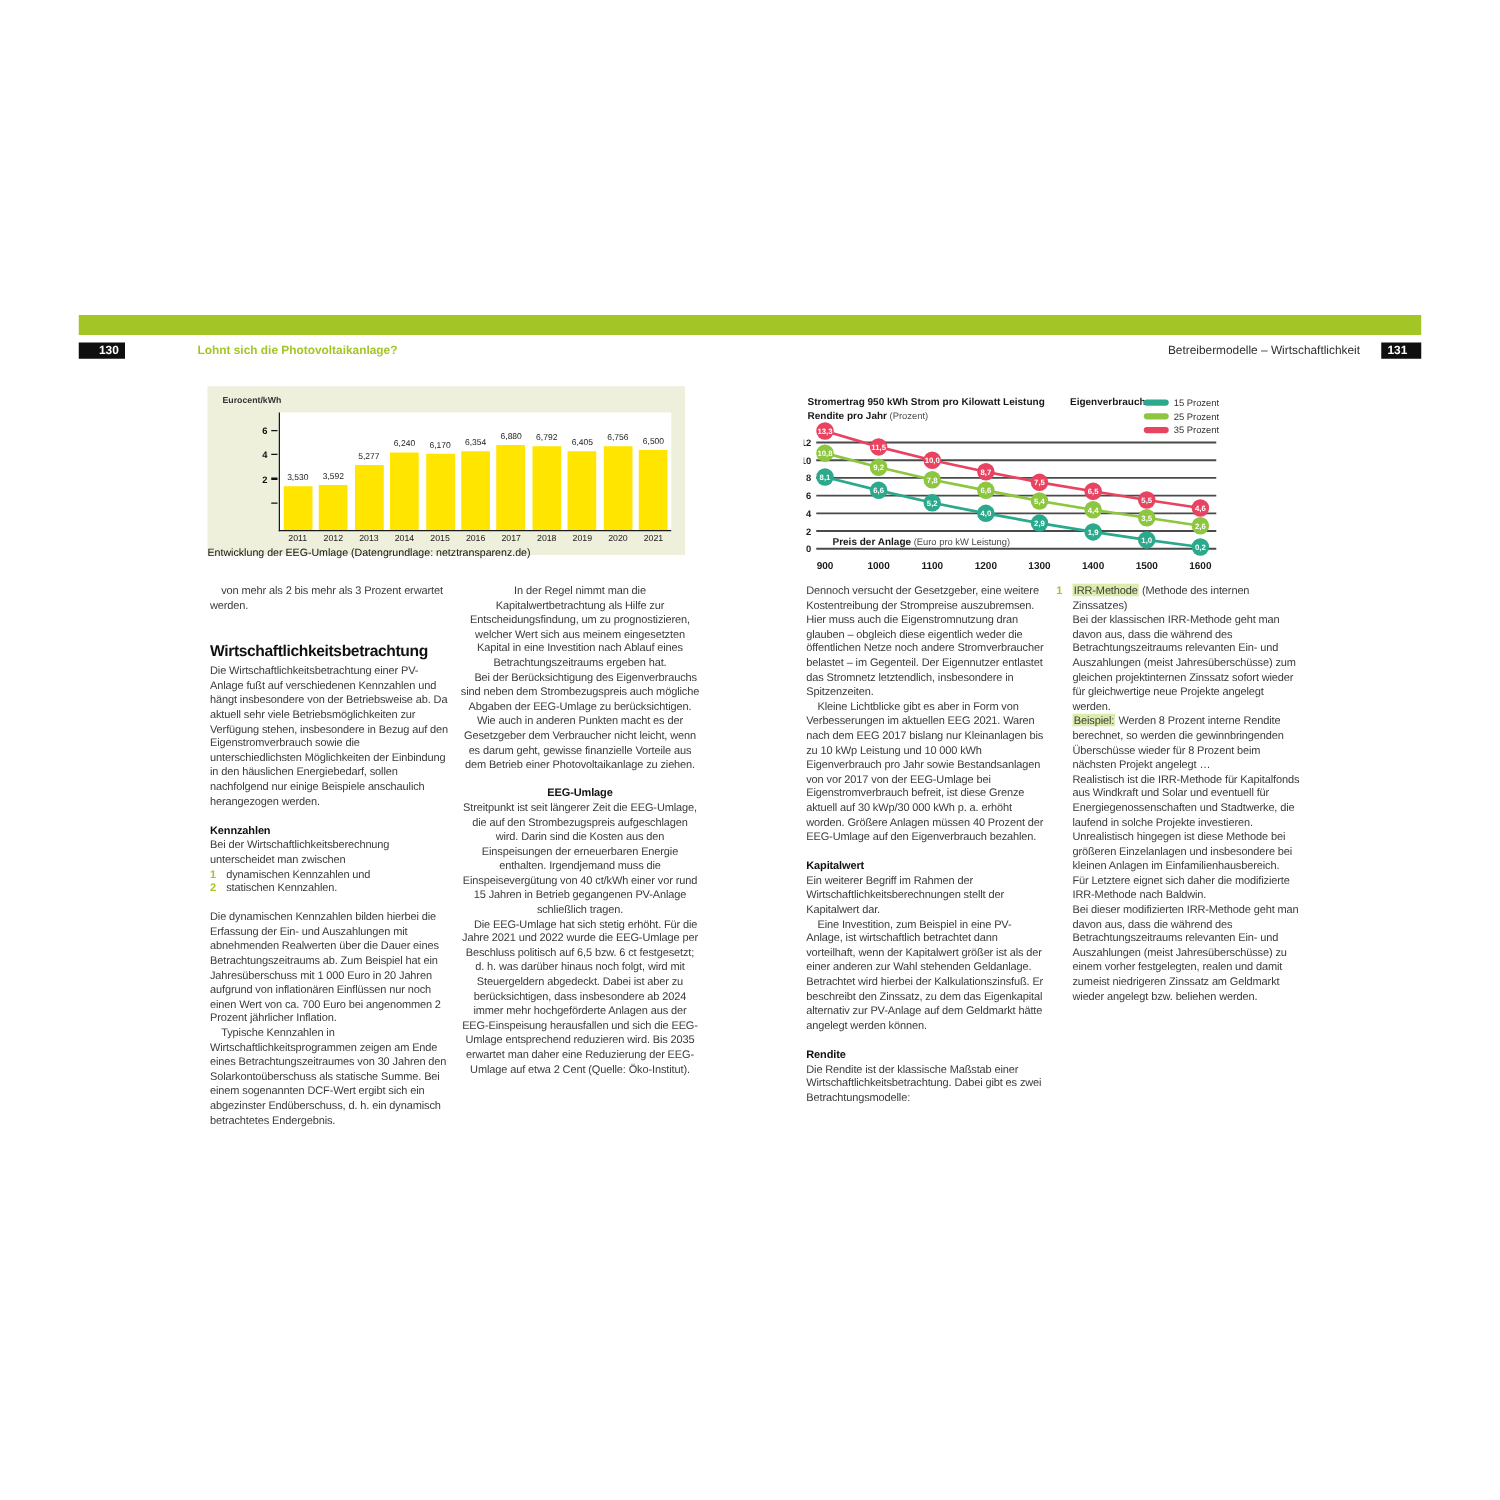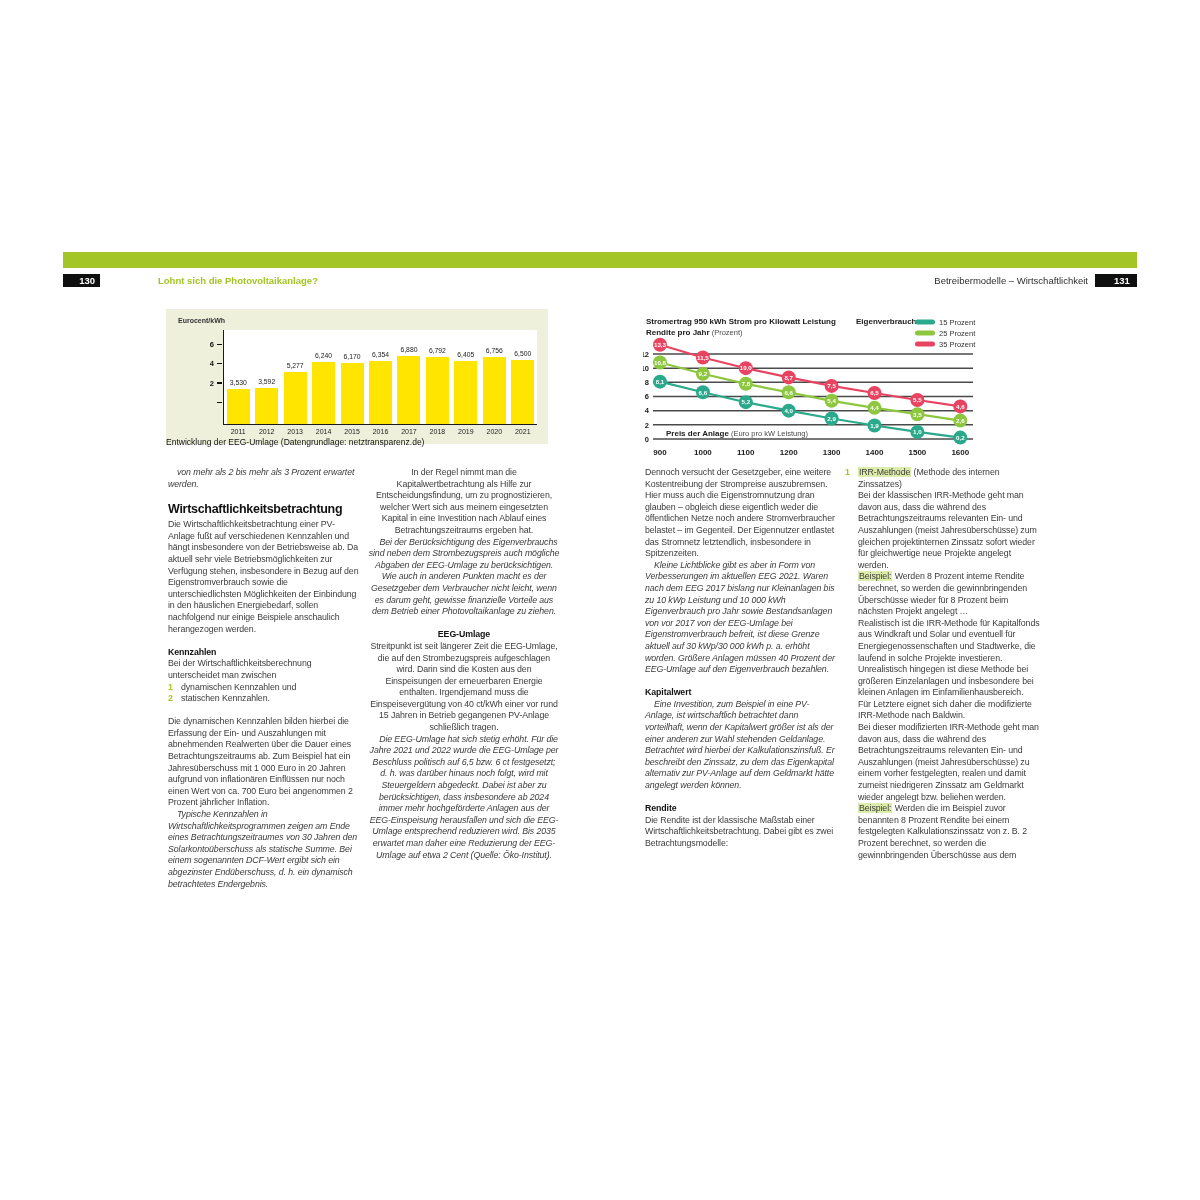--- a/index.html
+++ b/index.html
@@ -4,21 +4,21 @@
 <style>
   html,body{margin:0;padding:0;background:#fff;}
   body{width:1200px;height:1200px;font-family:"Liberation Sans",sans-serif;}
   .sheet{position:relative;width:1200px;height:1200px;background:#fff;overflow:hidden;color:#3b3b3b;}
 
   
   .strip{position:absolute;left:63px;top:252px;width:1074px;height:16px;background:var(--accent);}
   .pagebox{position:absolute;top:274px;height:13px;background:#0f0f0f;color:#fff;
            font-weight:bold;font-size:9.5px;line-height:13.5px;}
   #pagebox-left{left:63px;width:37px;text-align:right;padding-right:5px;box-sizing:border-box;}
-  #pagebox-right{right:63px;width:42px;text-align:left;padding-left:19px;box-sizing:border-box;}
+  #pagebox-right{right:63px;width:32px;text-align:left;padding-left:5px;box-sizing:border-box;}
   .runhead{position:absolute;top:274px;height:13px;line-height:13.5px;font-size:9.5px;margin-left:44px;}
   #runhead-left{left:114px;color:var(--accent);font-weight:bold;}
   #runhead-right{right:112px;color:#2e2e2e;}
 
   
   .panel{position:absolute;left:166px;top:309px;width:382px;height:135px;background:var(--panelbg);}
   .panel-ylabel{position:absolute;left:12px;top:8px;font-size:7px;font-weight:bold;color:#333;}
   .barplot{position:absolute;left:57px;top:21px;width:313px;height:94px;background:#fff;
            border-left:1.5px solid #1a1a1a;border-bottom:1.5px solid #1a1a1a;}
   .ytickmark{position:absolute;left:-7px;width:5px;height:1.3px;background:#111;}
@@ -38,23 +38,23 @@
   .lg{font-size:7.5px;fill:#333;}
   .mk{font-size:6.2px;font-weight:bold;fill:#fff;}
 
   
   .col{position:absolute;top:467px;width:192px;font-size:8.8px;line-height:11.6px;
        color:#3b3b3b;letter-spacing:-0.1px;overflow-wrap:break-word;}
   #col1{left:168px;} #col2{left:368px;text-align:center;} #col3{left:645px;width:193px;} #col4{left:845px;width:195px;}
   .blk{margin:0;}
   .sp{margin-top:11.6px;}
   .h1{font-size:12.5px;font-weight:bold;color:#111;letter-spacing:-0.3px;line-height:14px;
-      margin-top:12px;margin-bottom:3px;}
+      margin-top:24px;margin-bottom:3px;}
   .h2{font-weight:bold;color:#111;}
-  .indent{text-indent:9px;font-style:italic;}
+  .indent{text-indent:9px;}
   .numblk{position:relative;padding-left:13px;}
   .numblk .n{position:absolute;left:0;top:0;color:var(--accent);font-weight:bold;}
   .hang{margin-left:13px;}
   .hl{background:var(--highlight);padding:0 1px;}
 </style>
 </head>
 <body>
 
 <div class="sheet">
   <div class="strip"></div>
@@ -213,26 +213,26 @@
       <div class="blk"><span>In der Regel nimmt man die Kapitalwertbetrachtung als Hilfe zur Entscheidungsfindung, um zu prognostizieren, welcher Wert sich aus meinem eingesetzten Kapital in eine Investition nach Ablauf eines Betrachtungszeitraums ergeben hat.</span></div>
       <div class="blk indent"><span>Bei der Berücksichtigung des Eigenverbrauchs sind neben dem Strombezugspreis auch mögliche Abgaben der EEG-Umlage zu berücksichtigen. Wie auch in anderen Punkten macht es der Gesetzgeber dem Verbraucher nicht leicht, wenn es darum geht, gewisse finanzielle Vorteile aus dem Betrieb einer Photovoltaikanlage zu ziehen.</span></div>
       <div class="blk h2 sp"><span>EEG-Umlage</span></div>
       <div class="blk"><span>Streitpunkt ist seit längerer Zeit die EEG-Umlage, die auf den Strombezugspreis aufgeschlagen wird. Darin sind die Kosten aus den Einspeisungen der erneuerbaren Energie enthalten. Irgendjemand muss die Einspeisevergütung von 40 ct/kWh einer vor rund 15 Jahren in Betrieb gegangenen PV-Anlage schließlich tragen.</span></div>
       <div class="blk indent"><span>Die EEG-Umlage hat sich stetig erhöht. Für die Jahre 2021 und 2022 wurde die EEG-Umlage per Beschluss politisch auf 6,5 bzw. 6 ct festgesetzt; d. h. was darüber hinaus noch folgt, wird mit Steuergeldern abgedeckt. Dabei ist aber zu berücksichtigen, dass insbesondere ab 2024 immer mehr hochgeförderte Anlagen aus der EEG-Einspeisung herausfallen und sich die EEG-Umlage entsprechend reduzieren wird. Bis 2035 erwartet man daher eine Reduzierung der EEG-Umlage auf etwa 2 Cent (Quelle: Öko-Institut).</span></div>
     </div>
   <div class="col" id="col3">
       <div class="blk"><span>Dennoch versucht der Gesetzgeber, eine weitere Kostentreibung der Strompreise auszubremsen. Hier muss auch die Eigenstromnutzung dran glauben – obgleich diese eigentlich weder die öffentlichen Netze noch andere Stromverbraucher belastet – im Gegenteil. Der Eigennutzer entlastet das Stromnetz letztendlich, insbesondere in Spitzenzeiten.</span></div>
       <div class="blk indent"><span>Kleine Lichtblicke gibt es aber in Form von Verbesserungen im aktuellen EEG 2021. Waren nach dem EEG 2017 bislang nur Kleinanlagen bis zu 10 kWp Leistung und 10 000 kWh Eigenverbrauch pro Jahr sowie Bestandsanlagen von vor 2017 von der EEG-Umlage bei Eigenstromverbrauch befreit, ist diese Grenze aktuell auf 30 kWp/30 000 kWh p. a. erhöht worden. Größere Anlagen müssen 40 Prozent der EEG-Umlage auf den Eigenverbrauch bezahlen.</span></div>
       <div class="blk h2 sp"><span>Kapitalwert</span></div>
+      <div class="blk"><span>Ein weiterer Begriff im Rahmen der Wirtschaftlichkeitsberechnungen stellt der Kapitalwert dar.</span></div>
       <div class="blk indent"><span>Eine Investition, zum Beispiel in eine PV-Anlage, ist wirtschaftlich betrachtet dann vorteilhaft, wenn der Kapitalwert größer ist als der einer anderen zur Wahl stehenden Geldanlage. Betrachtet wird hierbei der Kalkulationszinsfuß. Er beschreibt den Zinssatz, zu dem das Eigenkapital alternativ zur PV-Anlage auf dem Geldmarkt hätte angelegt werden können.</span></div>
       <div class="blk h2 sp"><span>Rendite</span></div>
       <div class="blk"><span>Die Rendite ist der klassische Maßstab einer Wirtschaftlichkeitsbetrachtung. Dabei gibt es zwei Betrachtungsmodelle:</span></div>
     </div>
   <div class="col" id="col4">
       <div class="blk numblk"><span class="n">1</span><span><span class="hl">IRR-Methode</span> (Methode des internen Zinssatzes)</span></div>
       <div class="blk hang"><span>Bei der klassischen IRR-Methode geht man davon aus, dass die während des Betrachtungszeitraums relevanten Ein- und Auszahlungen (meist Jahresüberschüsse) zum gleichen projektinternen Zinssatz sofort wieder für gleichwertige neue Projekte angelegt werden.</span></div>
       <div class="blk hang"><span><span class="hl">Beispiel:</span> Werden 8 Prozent interne Rendite berechnet, so werden die gewinnbringenden Überschüsse wieder für 8 Prozent beim nächsten Projekt angelegt …</span></div>
       <div class="blk hang"><span>Realistisch ist die IRR-Methode für Kapitalfonds aus Windkraft und Solar und eventuell für Energiegenossenschaften und Stadtwerke, die laufend in solche Projekte investieren. Unrealistisch hingegen ist diese Methode bei größeren Einzelanlagen und insbesondere bei kleinen Anlagen im Einfamilienhausbereich.</span></div>
       <div class="blk hang"><span>Für Letztere eignet sich daher die modifizierte IRR-Methode nach Baldwin.</span></div>
       <div class="blk hang"><span>Bei dieser modifizierten IRR-Methode geht man davon aus, dass die während des Betrachtungszeitraums relevanten Ein- und Auszahlungen (meist Jahresüberschüsse) zu einem vorher festgelegten, realen und damit zumeist niedrigeren Zinssatz am Geldmarkt wieder angelegt bzw. beliehen werden.</span></div>
-      <div class="blk hang"><span><span class="hl">Beispiel:</span> Werden die im Beispiel zuvor benannten 8 Prozent Rendite bei einem festgelegten Kalkulationszinssatz von z. B. 2 Prozent berechnet, so werden die gewinnbringenden Überschüsse aus dem</span></div>
     </div>
 </div>
 
 </body></html>

